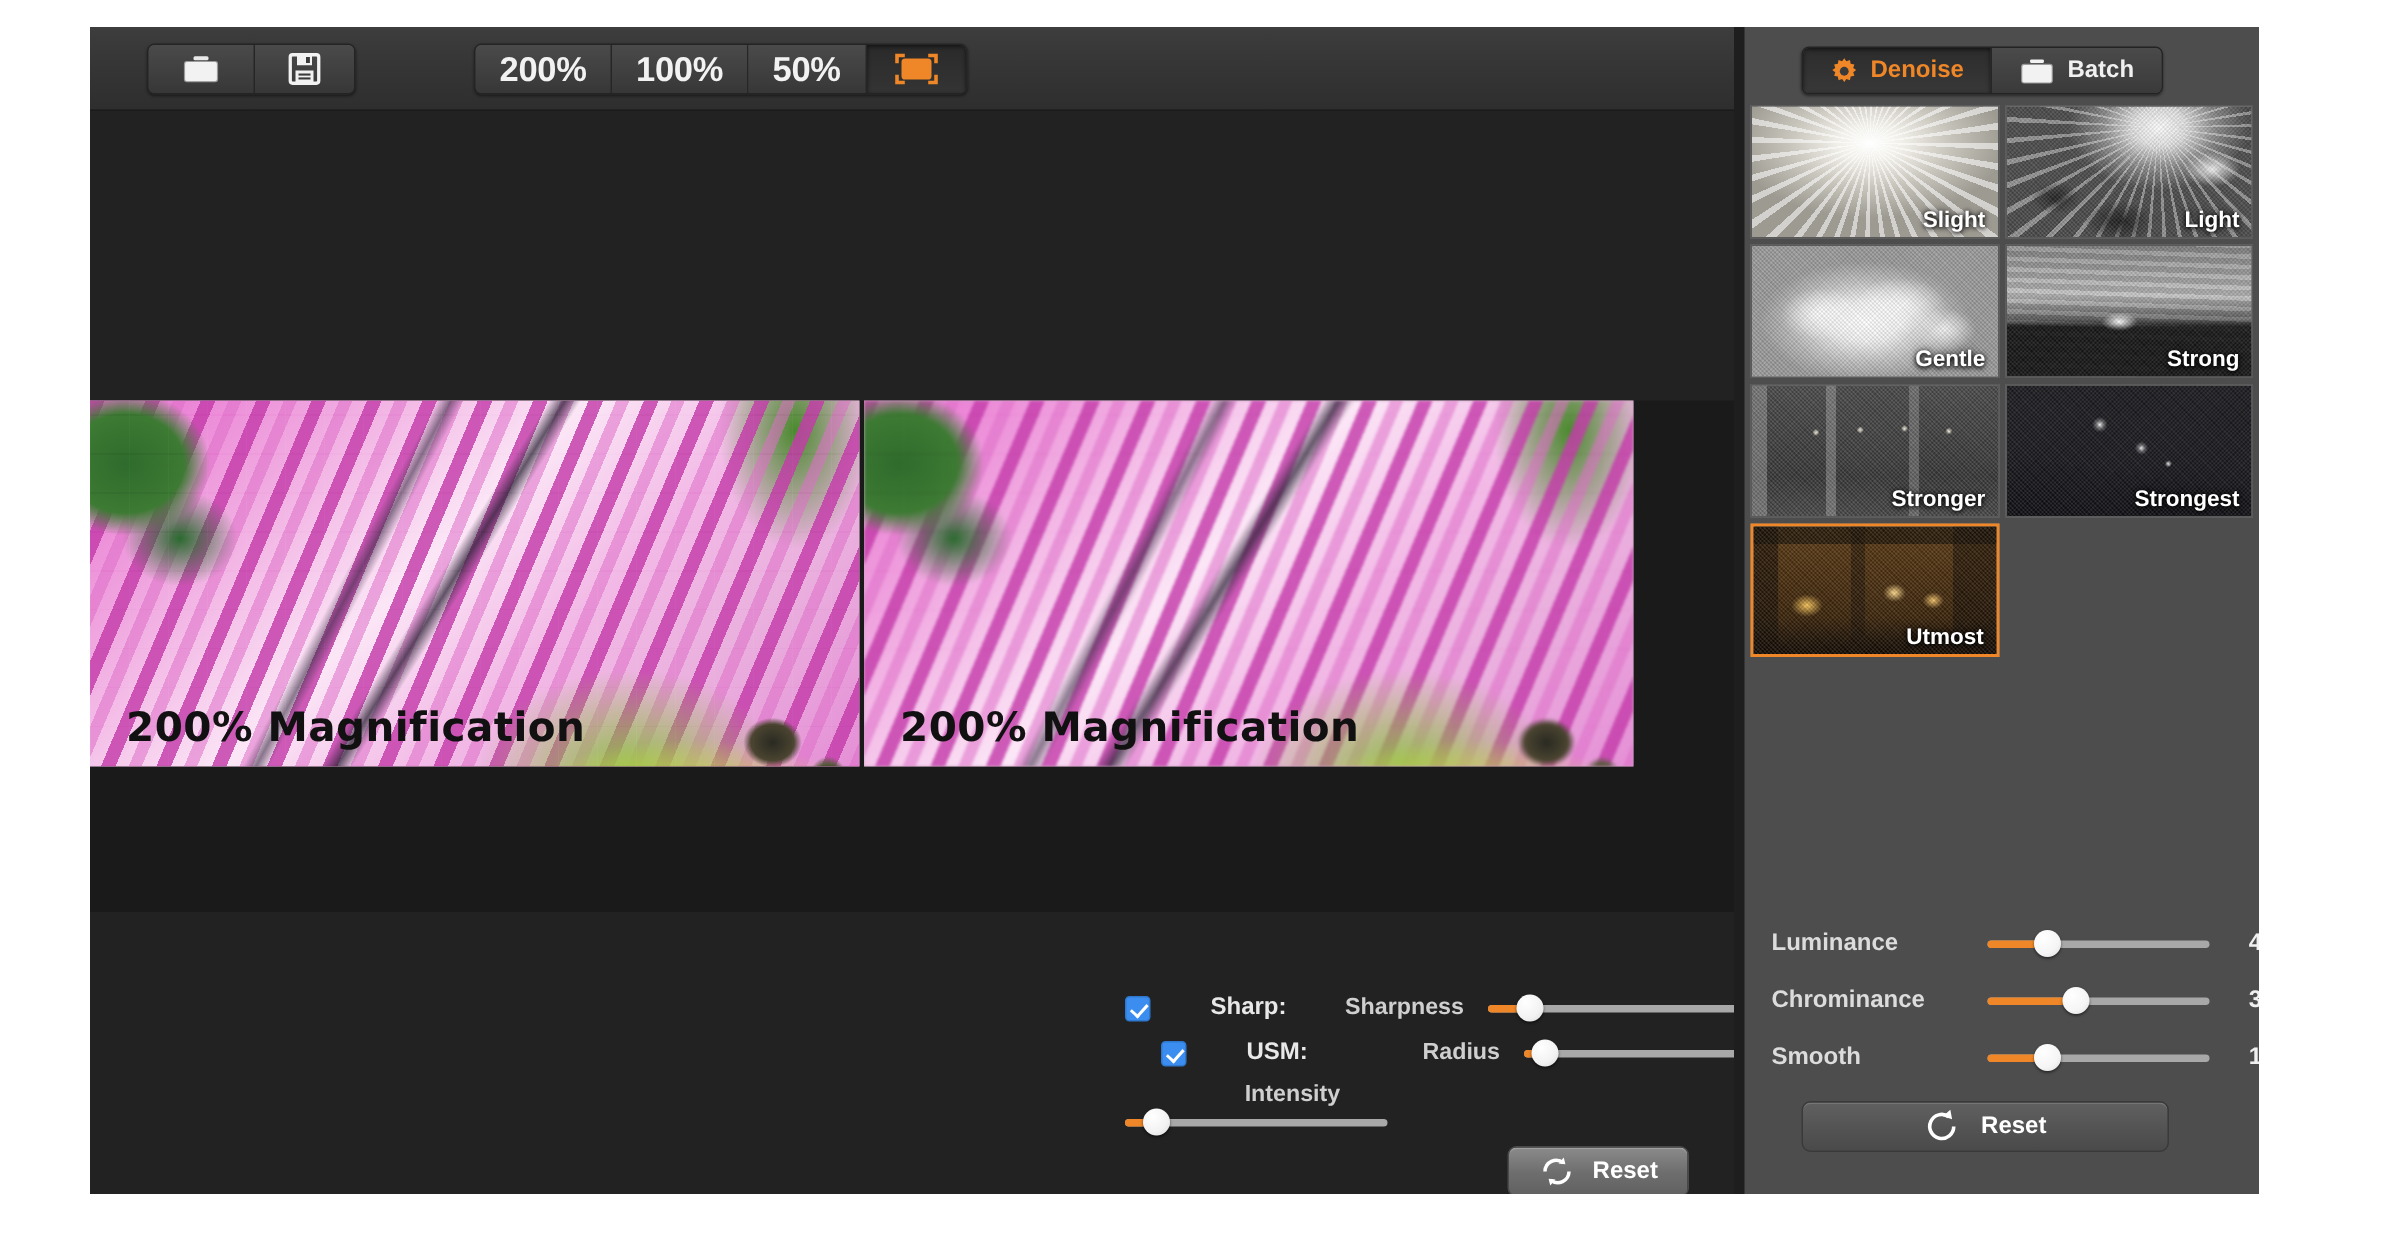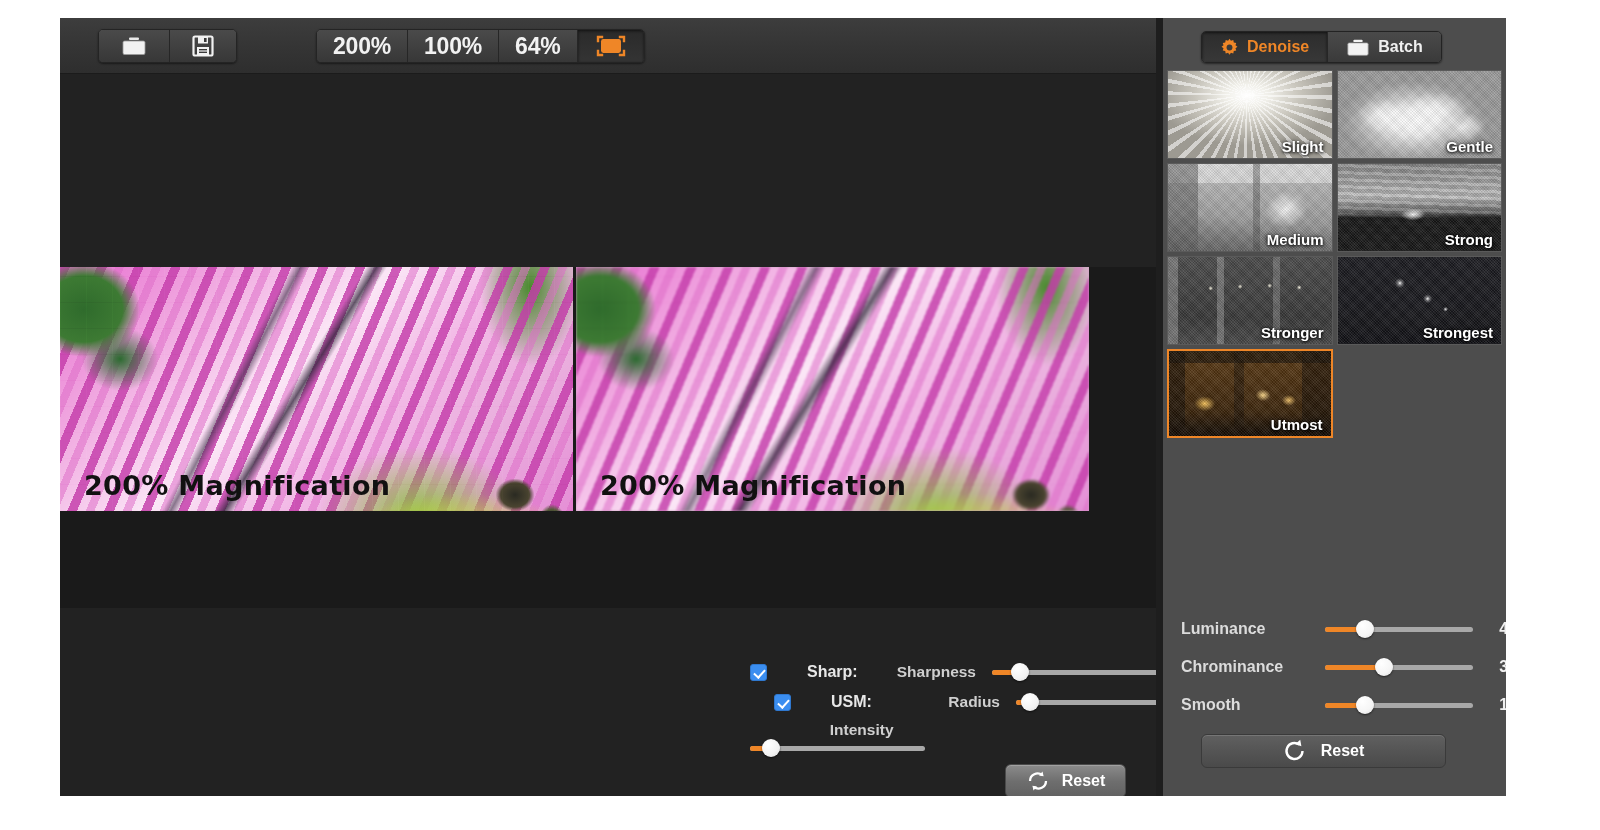--- a/index.html
+++ b/index.html
@@ -400,21 +400,21 @@
           <rect x="5" y="12" width="12" height="8.5" fill="#f2f2f2"></rect>
           <rect x="7" y="14" width="8" height="1.4" fill="#3a3a3a"></rect>
           <rect x="7" y="16.6" width="8" height="1.4" fill="#3a3a3a"></rect>
         </svg>
       </div>
     </div>
 
     <div class="btn-group" id="zoom-group">
       <div class="tb-btn">200%</div>
       <div class="tb-btn">100%</div>
-      <div class="tb-btn">64%</div>
+      <div class="tb-btn">50%</div>
       <div class="tb-btn active">
         <svg class="ico" width="34" height="24" viewBox="0 0 34 24">
           <rect x="7" y="5" width="20" height="14" rx="2.4" fill="#ef8627"></rect>
           <g stroke="#ef8627" stroke-width="2.4" fill="none" stroke-linecap="square">
             <path d="M4 7 V3 H8"></path>
             <path d="M30 7 V3 H26"></path>
             <path d="M4 17 V21 H8"></path>
             <path d="M30 17 V21 H26"></path>
           </g>
         </svg>
@@ -505,26 +505,26 @@
         <span>Batch</span>
       </div>
     </div>
 
     <div id="preset-grid">
       <div class="preset">
         <div class="thumb" id="th-slight"></div>
         <div class="pl">Slight</div>
       </div>
       <div class="preset">
+        <div class="thumb grain" id="th-light"></div>
+        <div class="pl">Light</div>
+      </div>
+      <div class="preset">
         <div class="thumb grain" id="th-gentle"></div>
         <div class="pl">Gentle</div>
-      </div>
-      <div class="preset">
-        <div class="thumb grain" id="th-medium"></div>
-        <div class="pl">Medium</div>
       </div>
       <div class="preset">
         <div class="thumb grain" id="th-strong"></div>
         <div class="pl">Strong</div>
       </div>
       <div class="preset">
         <div class="thumb grain" id="th-stronger"></div>
         <div class="pl">Stronger</div>
       </div>
       <div class="preset">

